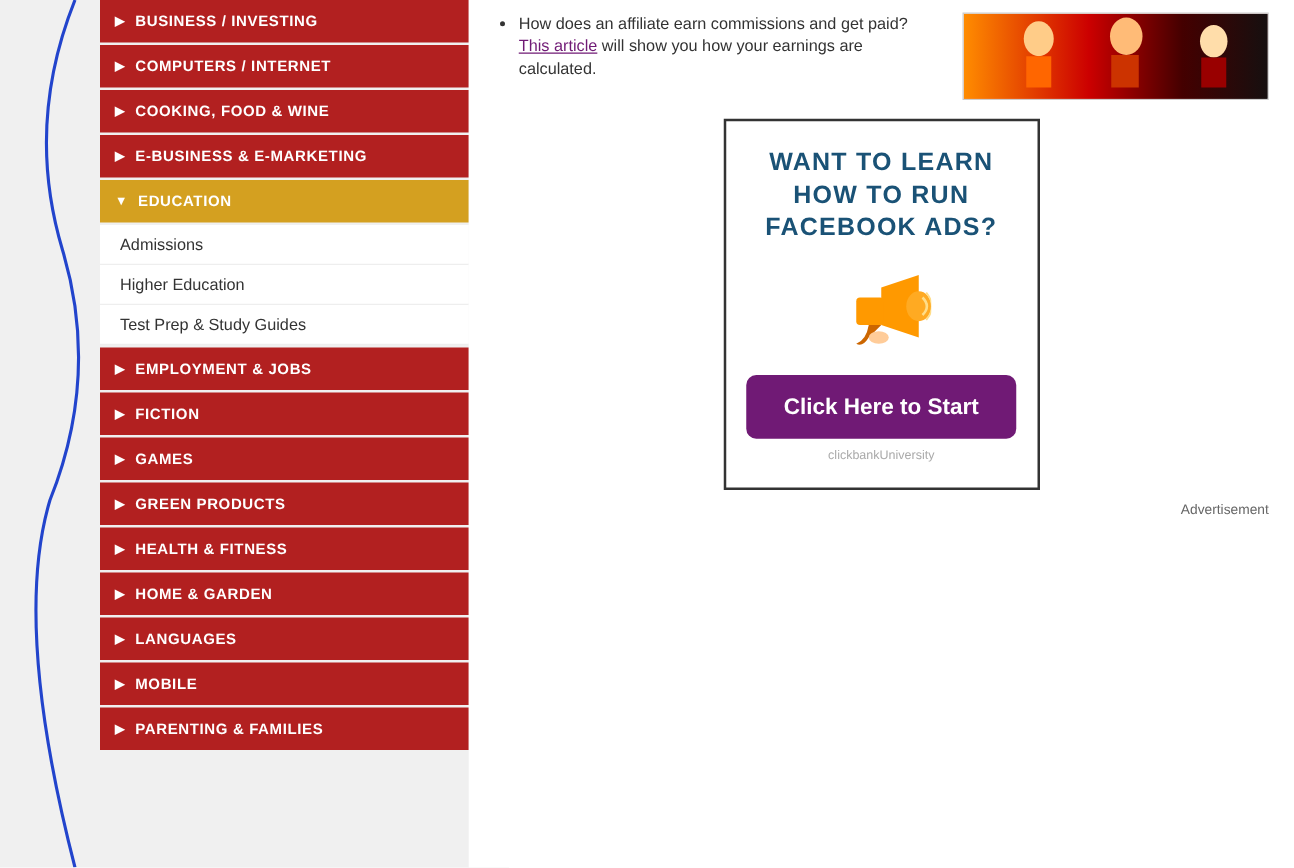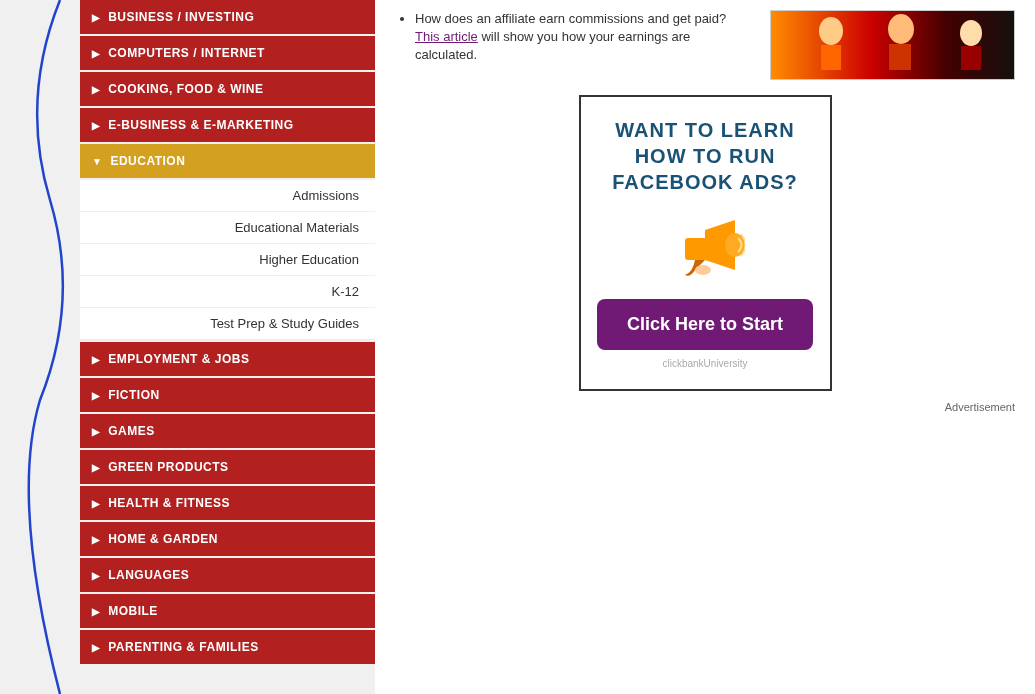--- a/index.html
+++ b/index.html
@@ -43,21 +43,20 @@
       margin-bottom: 2px;
     }
 
     .sub-menu-item {
       display: block;
       padding: 8px 16px;
       font-size: 13px;
       color: #333;
       cursor: pointer;
       border-bottom: 1px solid #eee;
-      text-align: right;
     }
 
     
     .main-content {
       flex: 1;
       padding: 0 20px;
       background: white;
     }
 
     .content-area {
@@ -194,23 +193,21 @@
     <span>E-Business &amp; E-Marketing</span>
   </div>
 
   <div class="sidebar-item sidebar-item-active">
     <span class="arrow">▼</span>
     <span>Education</span>
   </div>
 
   <div class="sub-menu">
     <span class="sub-menu-item">Admissions</span>
-    <span class="sub-menu-item">Educational Materials</span>
     <span class="sub-menu-item">Higher Education</span>
-    <span class="sub-menu-item">K-12</span>
     <span class="sub-menu-item">Test Prep &amp; Study Guides</span>
   </div>
 
   <div class="sidebar-item">
     <span class="arrow">▶</span>
     <span>Employment &amp; Jobs</span>
   </div>
 
   <div class="sidebar-item">
     <span class="arrow">▶</span>

